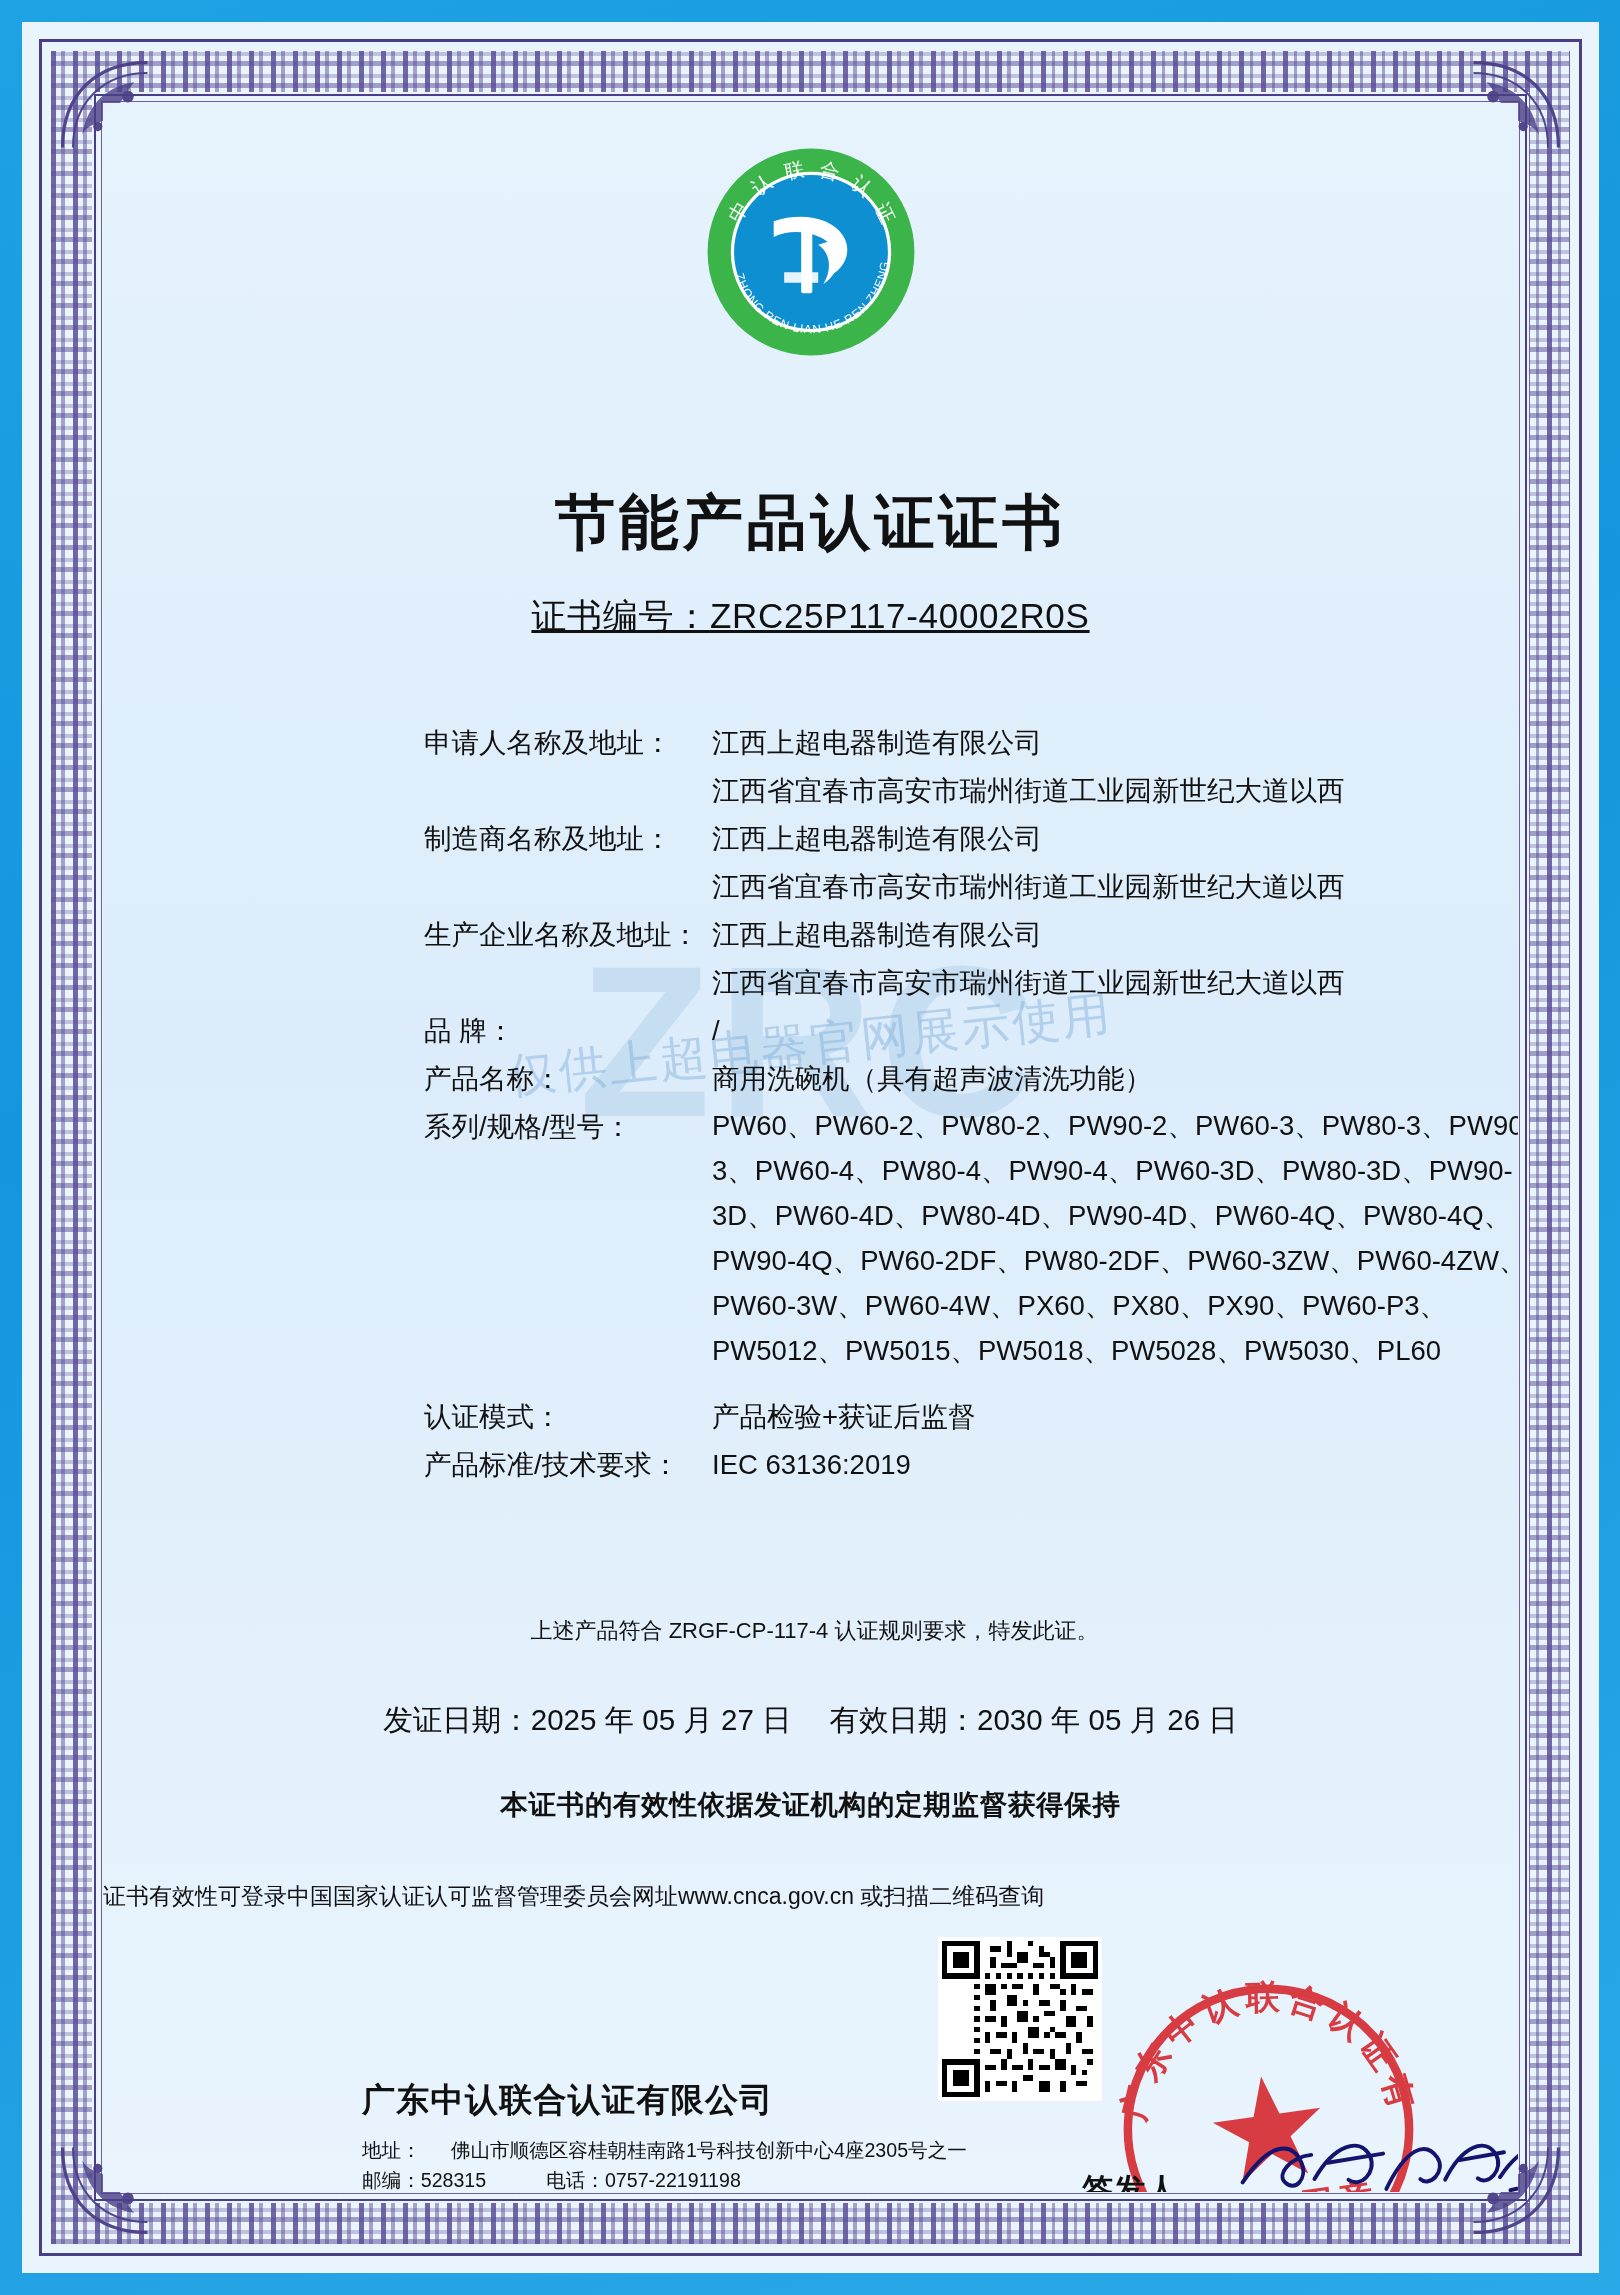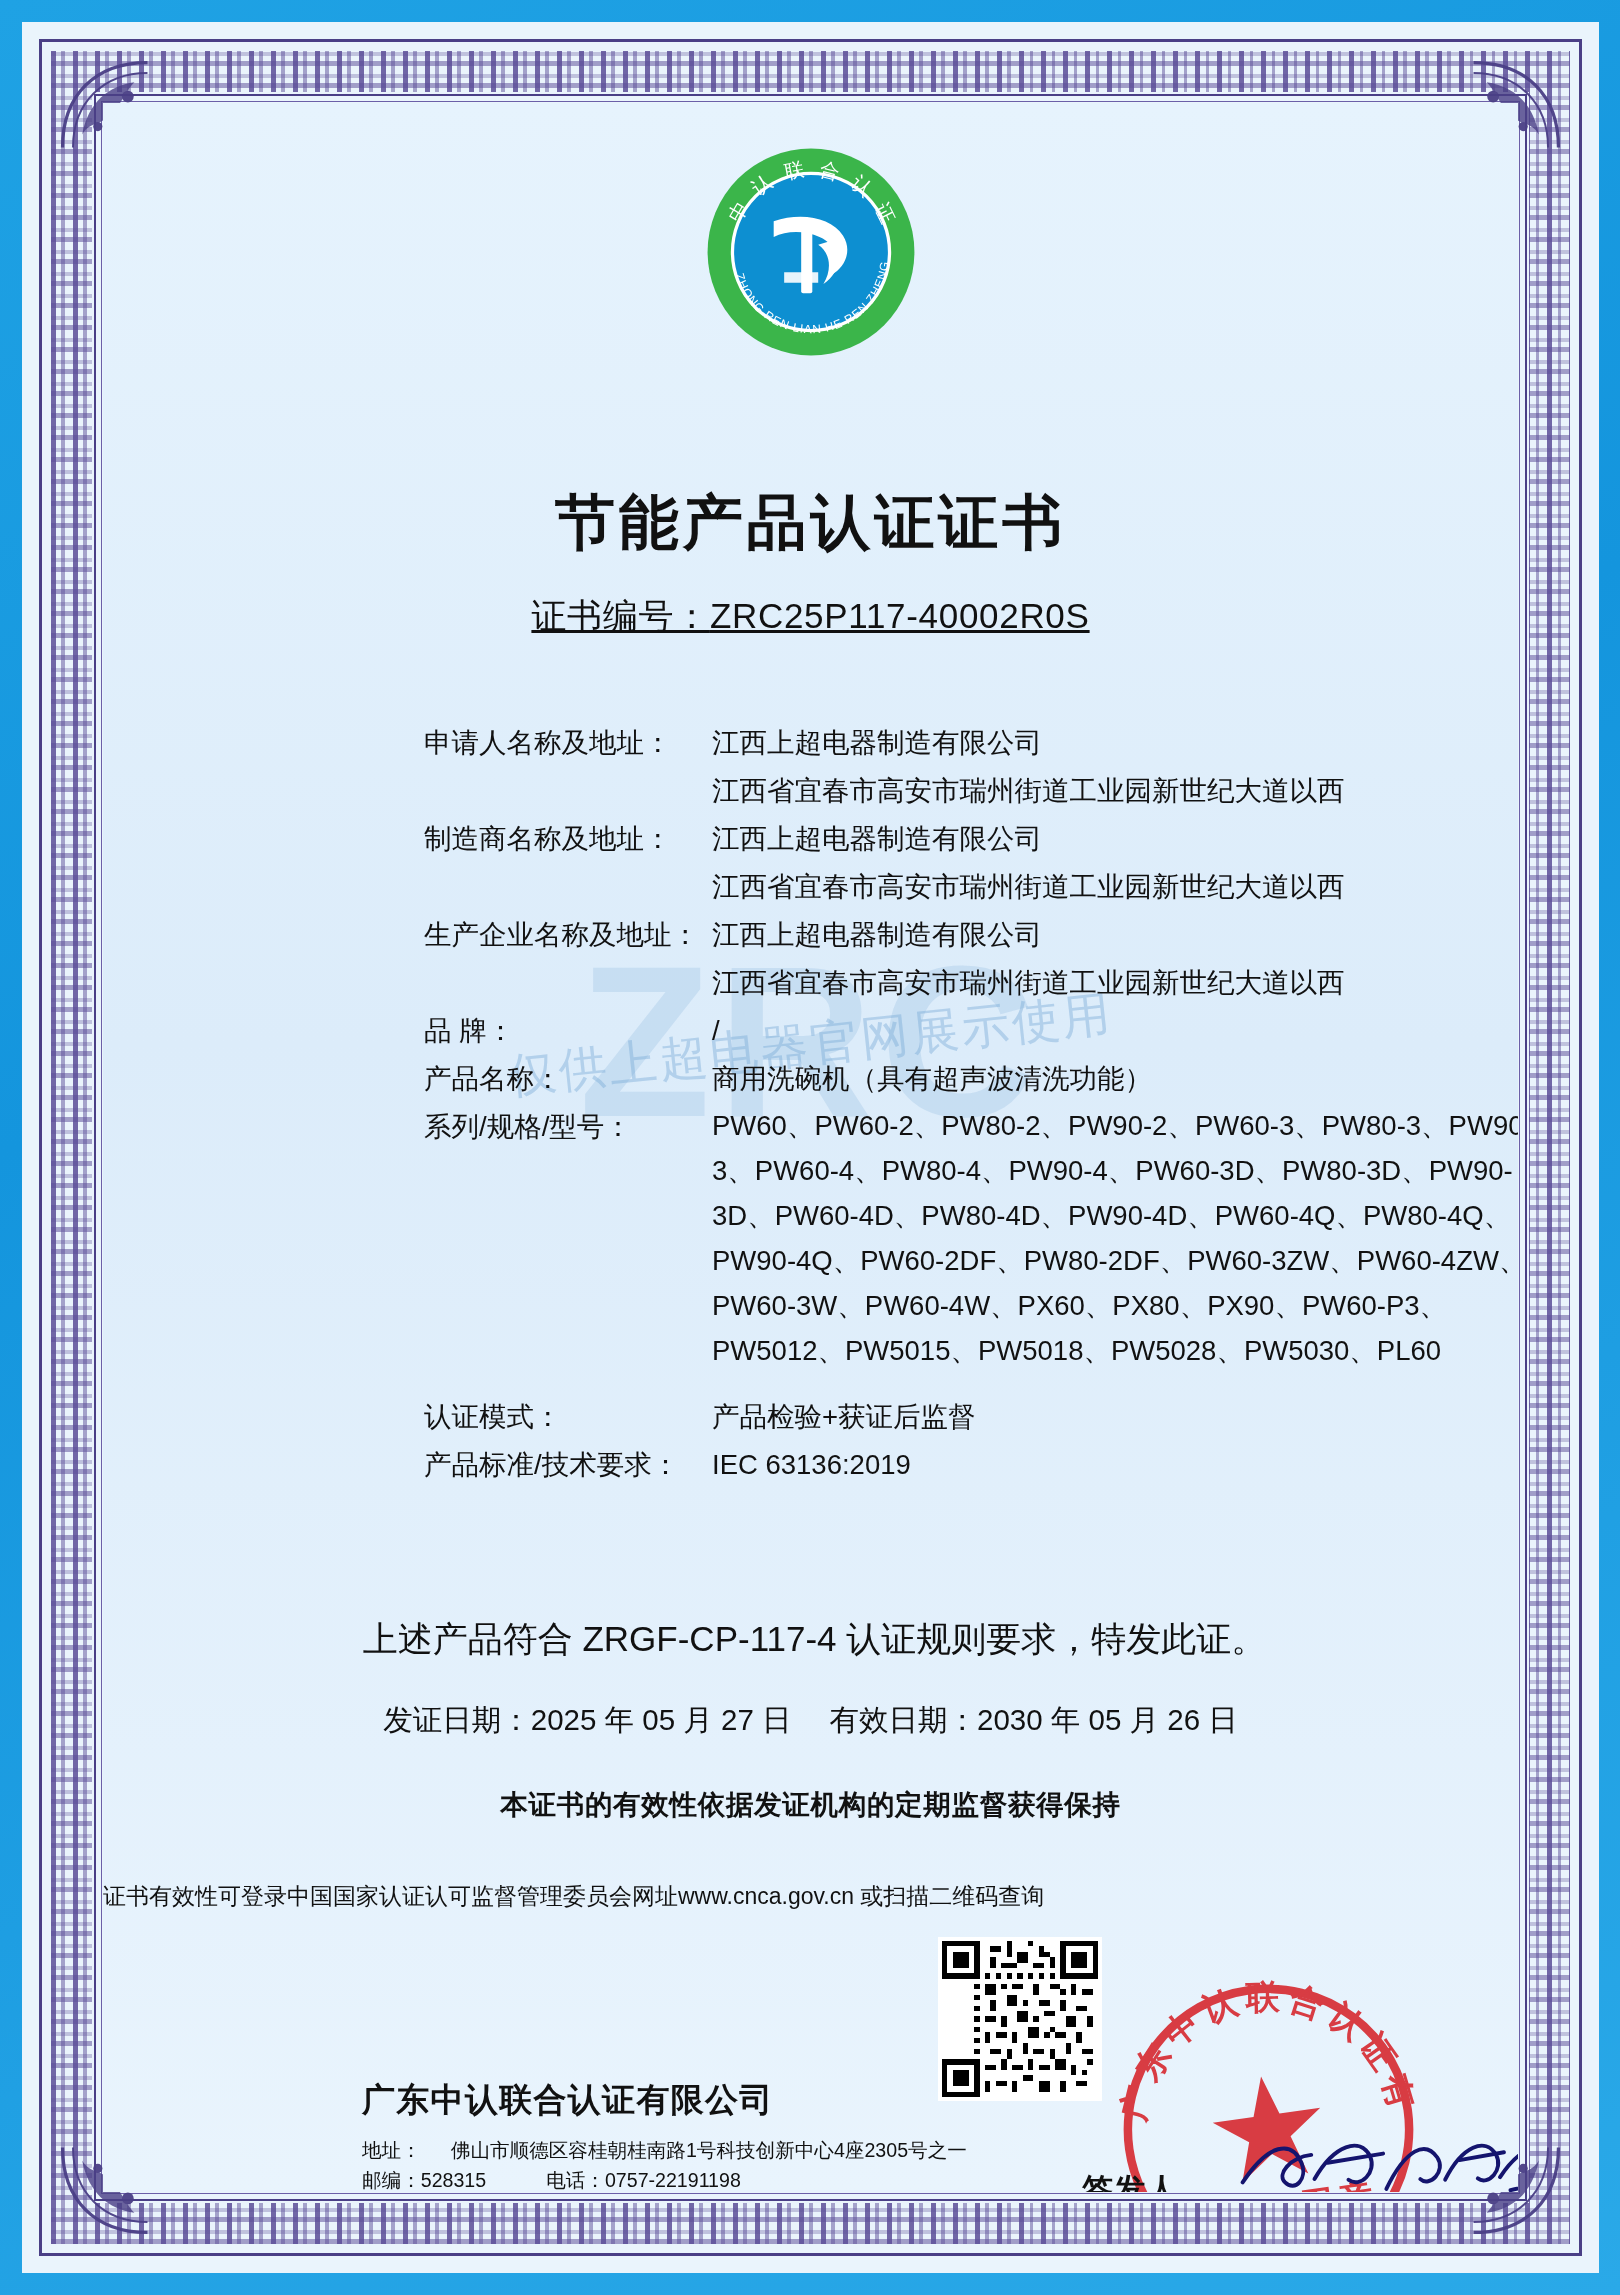--- a/index.html
+++ b/index.html
@@ -196,21 +196,21 @@
   }
   .models {
     line-height: 45px;
   }
 
   .statement {
     position: absolute;
     left: 8px; right: 0;
     top: 1513px;
     text-align: center;
-    font-size: 35px;
+    font-size: 22px;
     color: #111;
   }
   .dates {
     position: absolute;
     left: 0; right: 0;
     top: 1598px;
     text-align: center;
     font-size: 29.5px;
     color: #111;
   }

